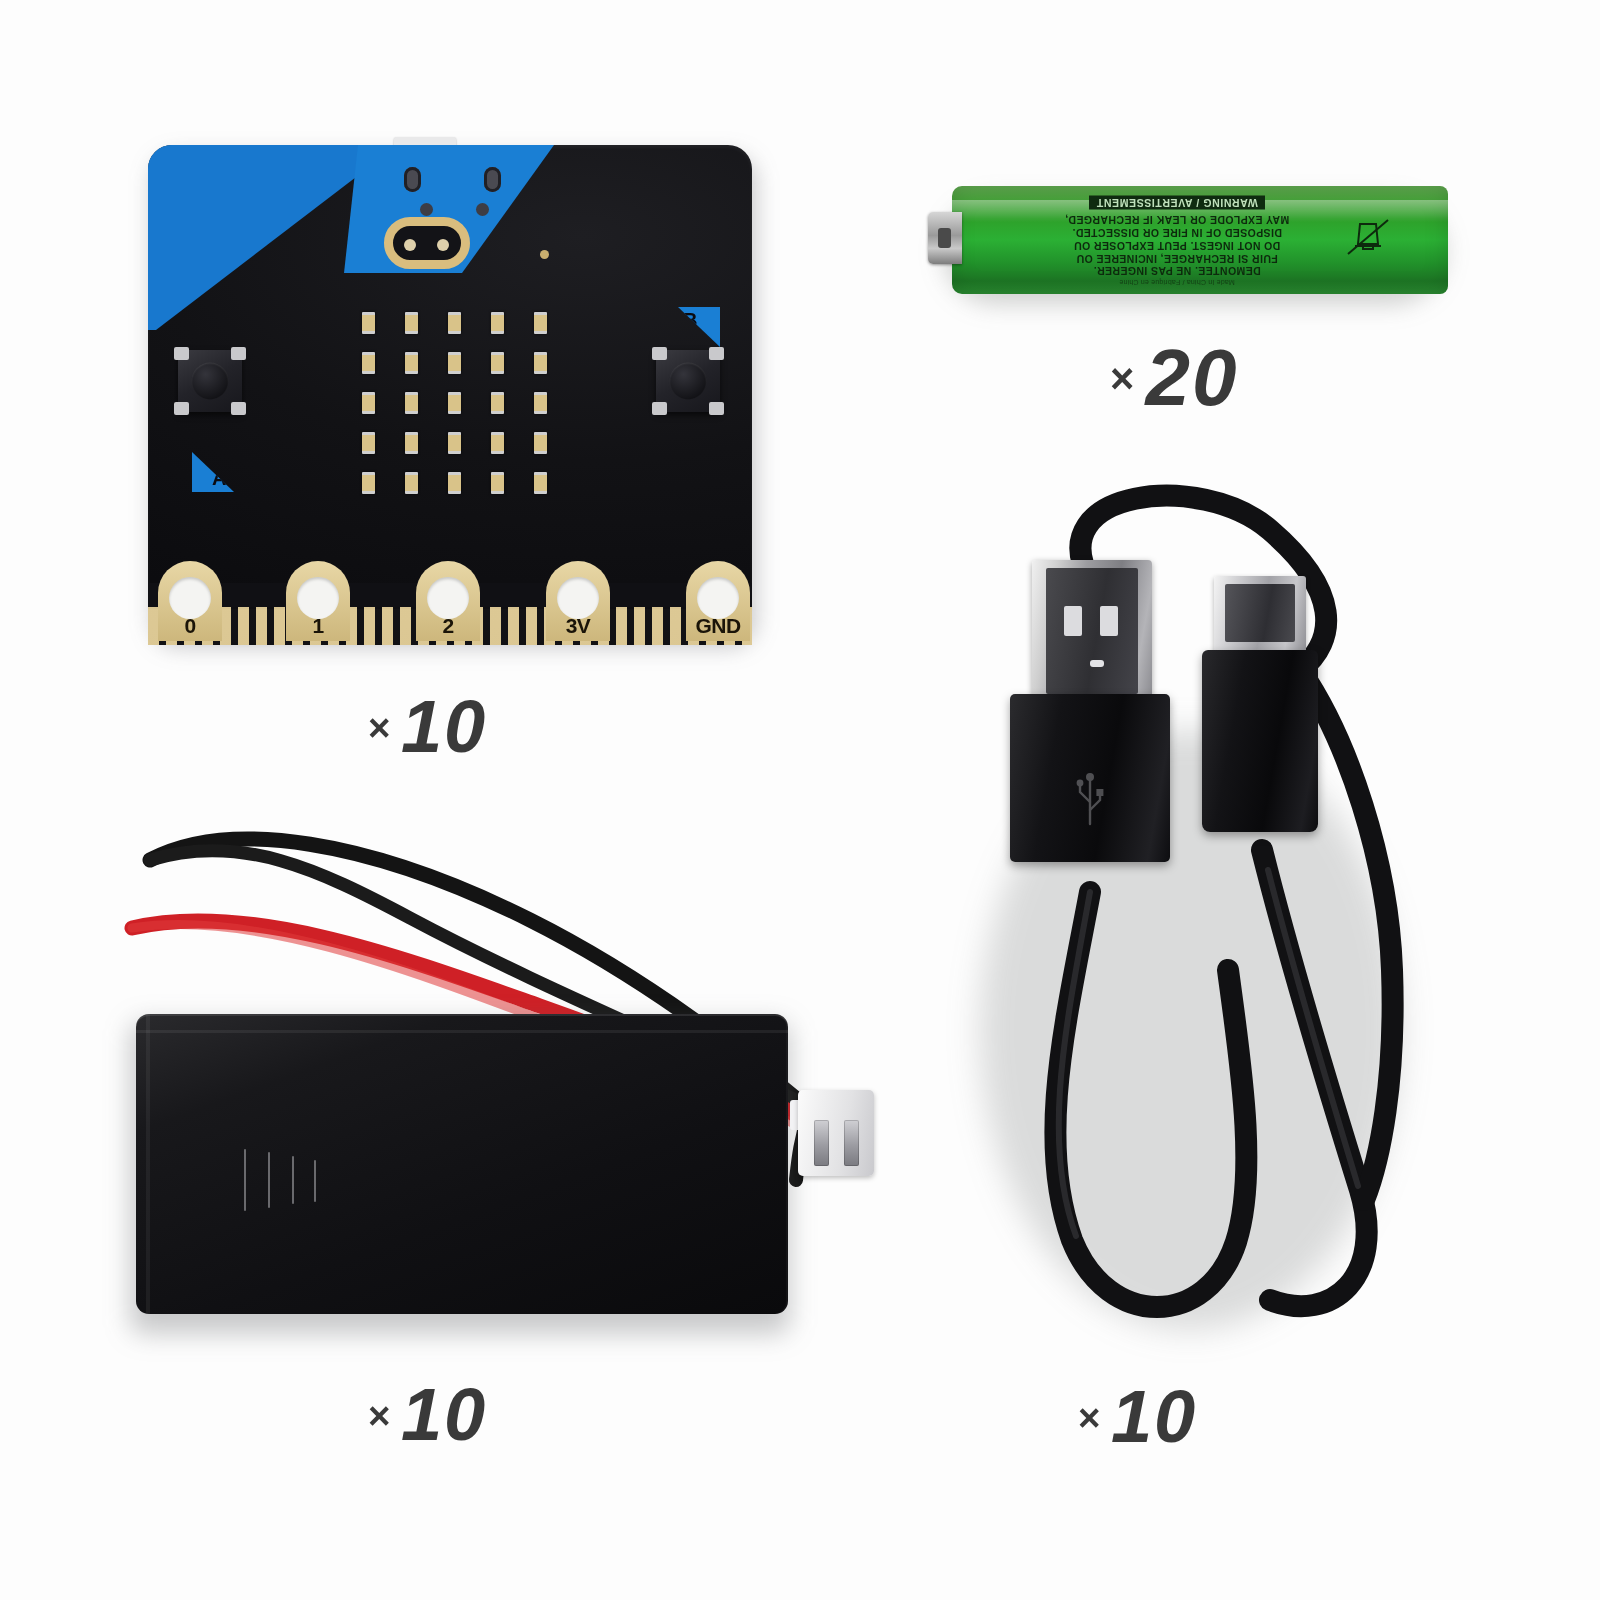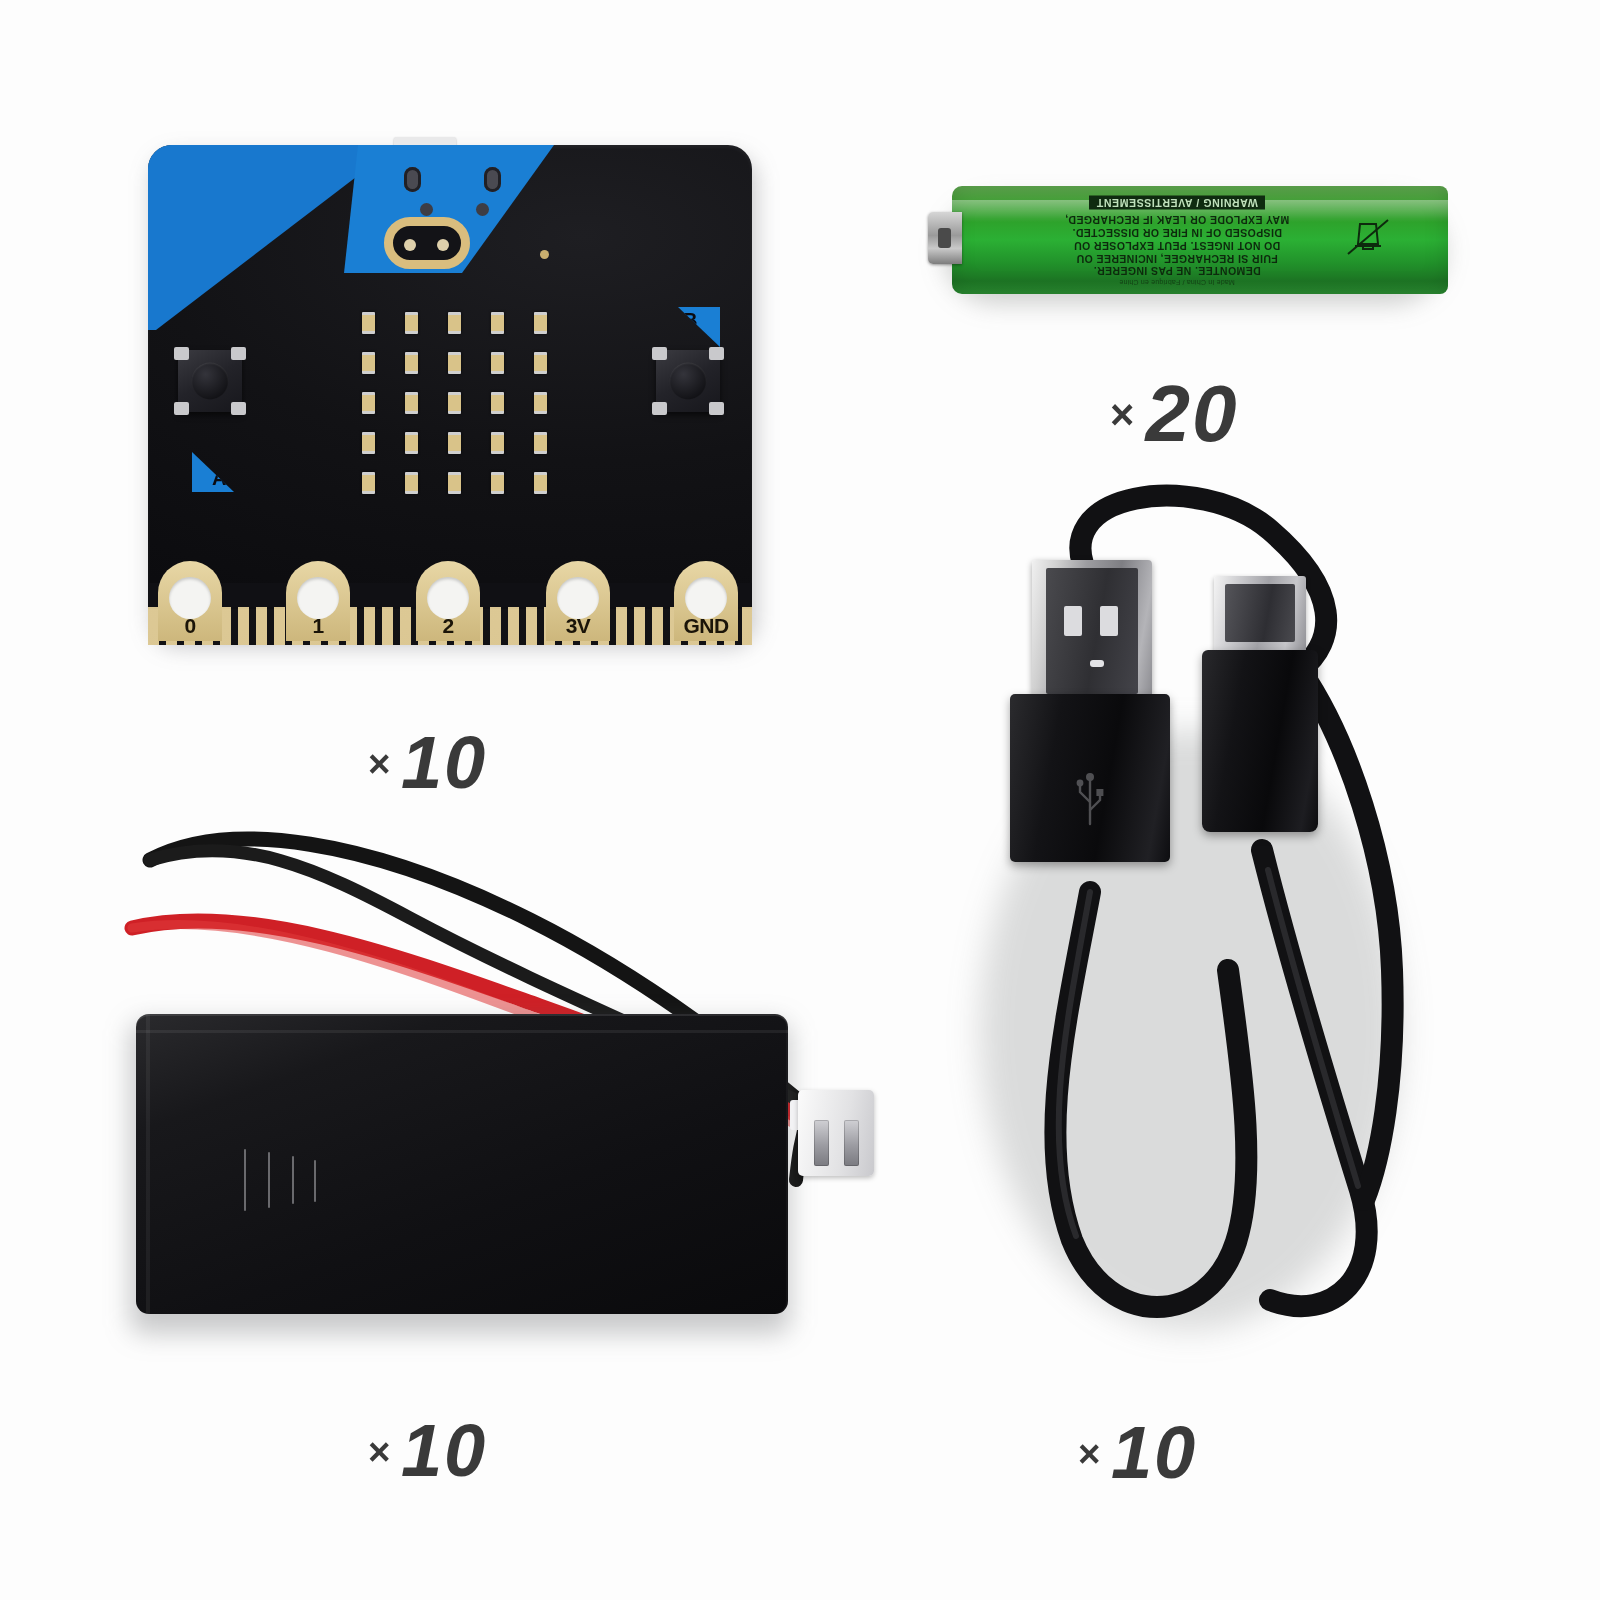--- a/index.html
+++ b/index.html
@@ -21,21 +21,20 @@
   
   .qty {
     position: absolute;
     font-family: "Liberation Sans", sans-serif;
     font-style: italic;
     font-weight: bold;
     color: #3a3a3a;
     letter-spacing: 2px;
     white-space: nowrap;
     line-height: 1;
-    margin-top: 36px;
   }
   .qty .mul {
     font-size: 0.52em;
     font-style: normal;
     font-weight: bold;
     vertical-align: 0.28em;
     margin-right: 0.22em;
   }
 
   
@@ -609,21 +608,21 @@
         <span class="lbl">1</span>
       </div>
       <div class="mb-pad" style="left:268px;">
         <span class="ring"></span>
         <span class="lbl">2</span>
       </div>
       <div class="mb-pad" style="left:398px;">
         <span class="ring"></span>
         <span class="lbl">3V</span>
       </div>
-      <div class="mb-pad" style="left:526px;">
+      <div class="mb-pad" style="left:538px;">
         <span class="ring"></span>
         <span class="lbl">GND</span>
       </div>
     </div>
   </div>
 
   <div class="qty" style="left:368px; top:690px; font-size:74px;">
     <span class="mul">×</span><span>10</span>
   </div>
 

